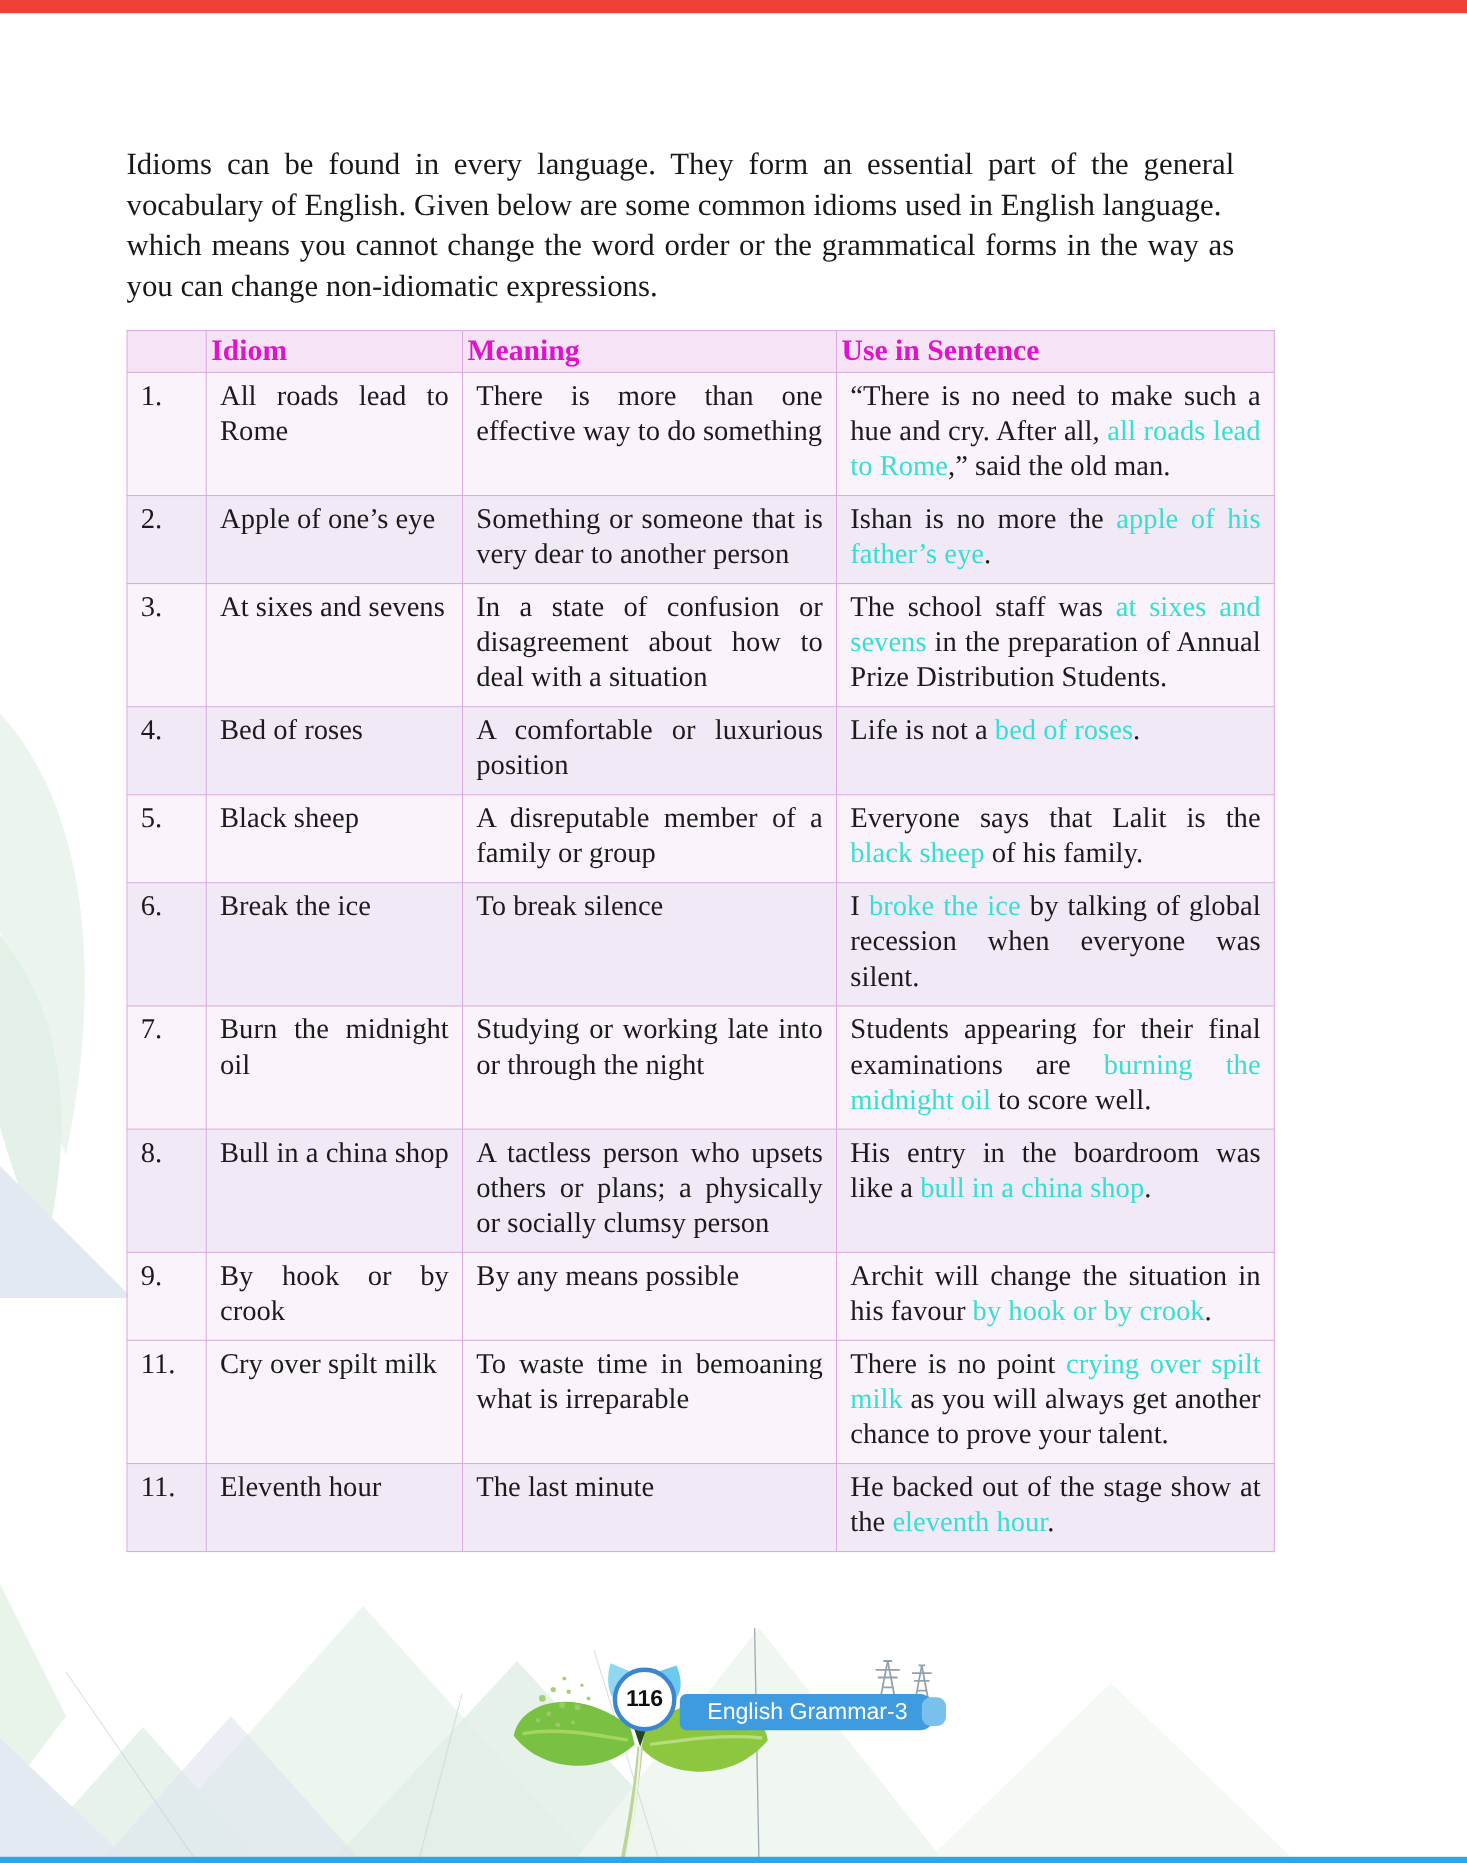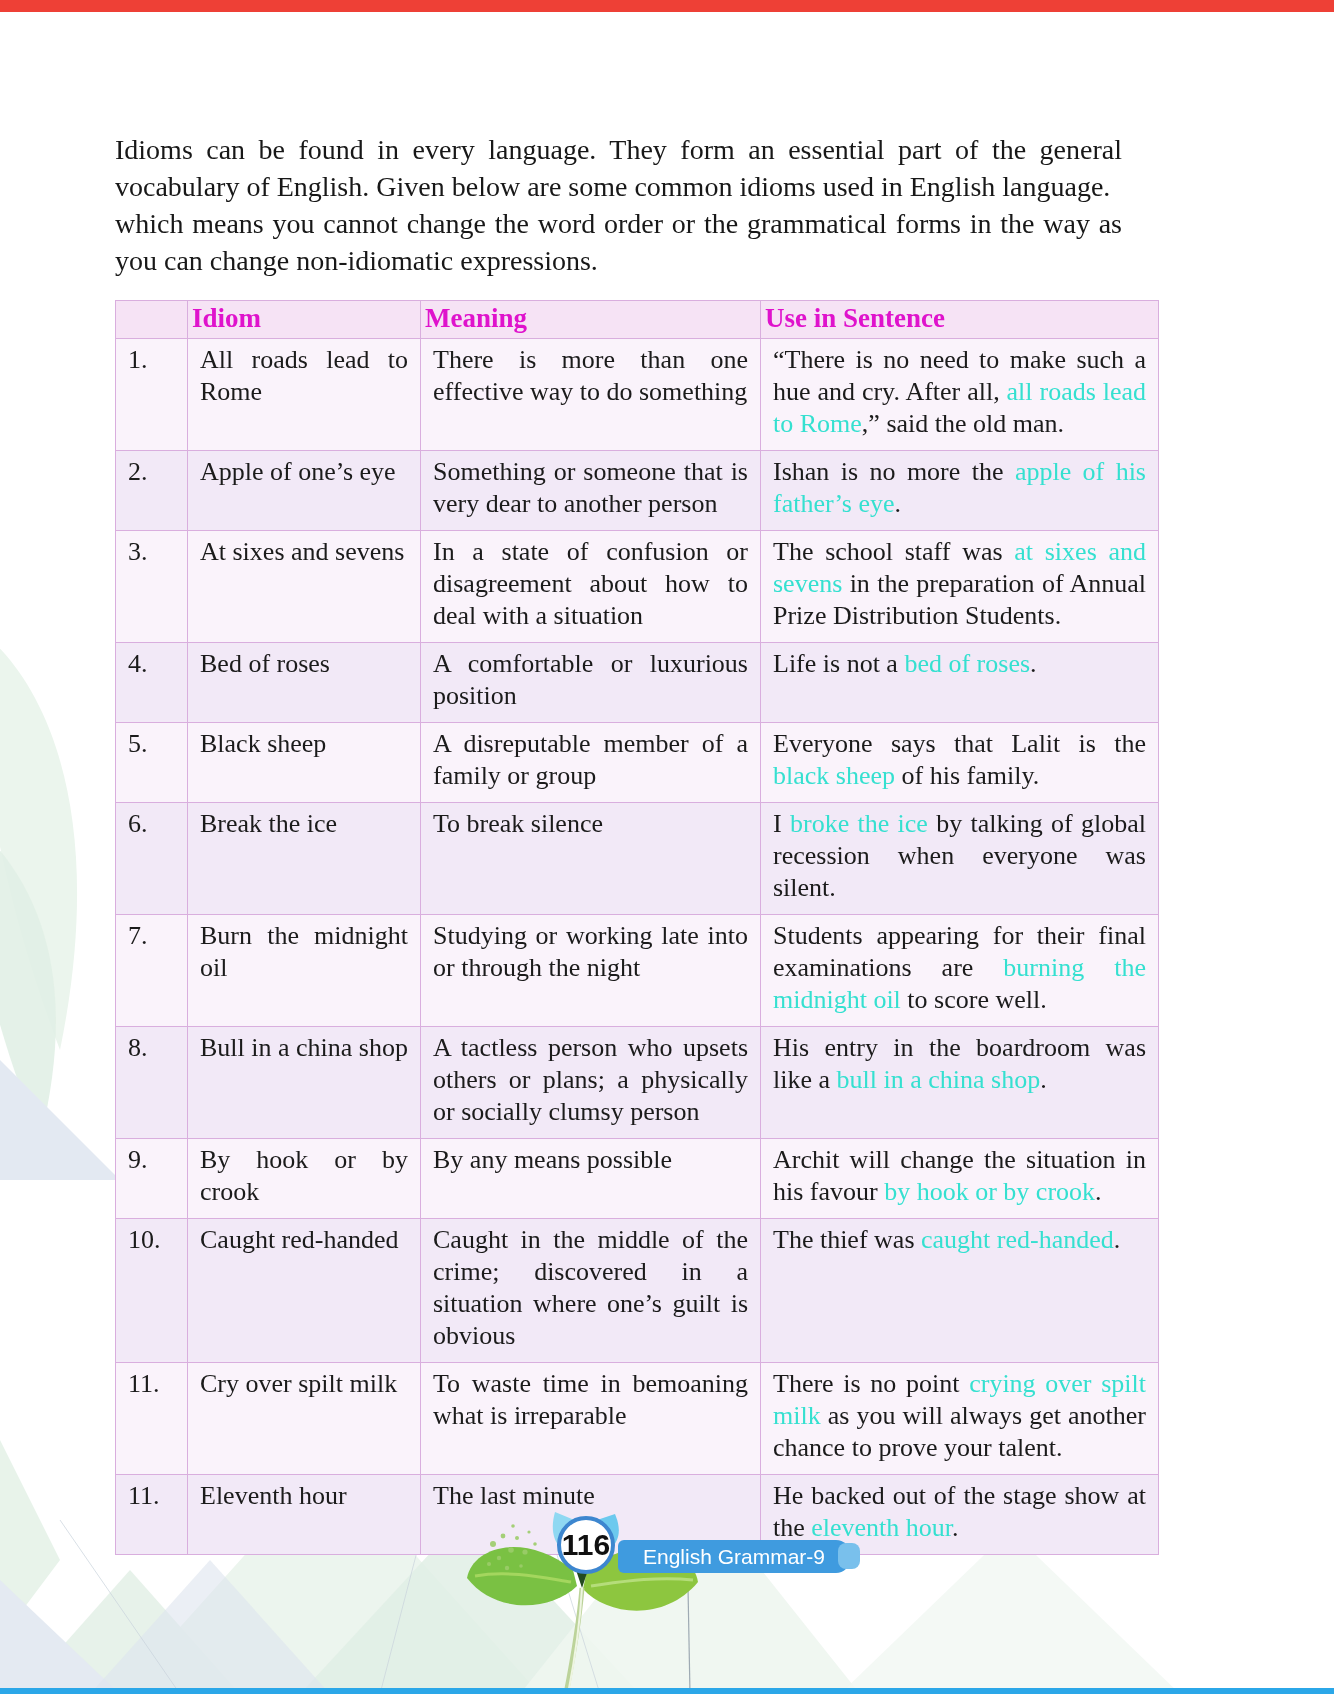--- a/index.html
+++ b/index.html
@@ -22,21 +22,21 @@
   td.col-num{text-align:left;padding-left:13px;}
   th.col-num{width:63px;} th.col-idiom{width:224px;} th.col-meaning{width:331px;} th.col-sentence{width:389px;}
   tr.odd td{background:var(--rowodd,#faf3fb);}
   tr.even td{background:var(--roweven,#f2e9f7);}
   .hl{color:var(--hl,#35e0d0);}
   .plant-svg{position:absolute;left:455px;top:1492px;z-index:2;}
   .towers-svg{position:absolute;left:788px;top:1504px;z-index:1;}
   .page-circle{position:absolute;left:557px;top:1516px;width:50px;height:50px;
         border:4px solid #3d86cf;border-radius:50%;background:#fff;display:flex;
         align-items:center;justify-content:center;z-index:3;
-        font-family:"Liberation Sans",sans-serif;font-weight:bold;font-size:30px;color:#101010;}
+        font-family:"Liberation Sans",sans-serif;font-weight:bold;font-size:21px;color:#101010;}
   .banner{position:absolute;left:618px;top:1540px;width:232px;height:33px;
         background:var(--banner,#3f9bdf);border-radius:6px 14px 14px 6px;display:flex;
         align-items:center;justify-content:center;color:#fff;z-index:2;
         font-family:"Liberation Sans",sans-serif;font-size:21px;}
   .banner::after{content:"";position:absolute;right:-10px;top:3px;width:22px;height:26px;
         background:#79c0ec;border-radius:8px;z-index:-1;}
 </style>
 </head>
 <body>
 
@@ -125,26 +125,20 @@
             <td class="col-num">8.</td>
             <td class="col-idiom">Bull in a china shop</td>
             <td class="col-meaning">A tactless person who upsets others or plans; a physically or socially clumsy person</td>
             <td class="col-sentence"><span>His entry in the boardroom was like a </span><span class="hl">bull in a china shop</span><span>.</span></td>
           </tr>
           <tr class="odd">
             <td class="col-num">9.</td>
             <td class="col-idiom">By hook or by crook</td>
             <td class="col-meaning">By any means possible</td>
             <td class="col-sentence"><span>Archit will change the situation in his favour </span><span class="hl">by hook or by crook</span><span>.</span></td>
-          </tr>
-          <tr class="even">
-            <td class="col-num">10.</td>
-            <td class="col-idiom">Caught red-handed</td>
-            <td class="col-meaning">Caught in the middle of the crime; discovered in a situation where one’s guilt is obvious</td>
-            <td class="col-sentence"><span>The thief was </span><span class="hl">caught red-handed</span><span>.</span></td>
           </tr>
           <tr class="odd">
             <td class="col-num">11.</td>
             <td class="col-idiom">Cry over spilt milk</td>
             <td class="col-meaning">To waste time in bemoaning what is irreparable</td>
             <td class="col-sentence"><span>There is no point </span><span class="hl">crying over spilt milk</span><span> as you will always get another chance to prove your talent.</span></td>
           </tr>
           <tr class="even">
             <td class="col-num">11.</td>
             <td class="col-idiom">Eleventh hour</td>
@@ -196,17 +190,17 @@
       <line x1="46" y1="33" x2="54" y2="33"></line>
         <line x1="47" y1="10" x2="53" y2="10"></line>
     </g>
   </svg>
 
   <div class="page-circle">
     <span>116</span>
   </div>
 
   <div class="banner">
-    <span>English Grammar-9</span>
+    <span>English Grammar-3</span>
   </div>
 
   <div class="bottom-bar"></div>
 </div>
 
 </body></html>

